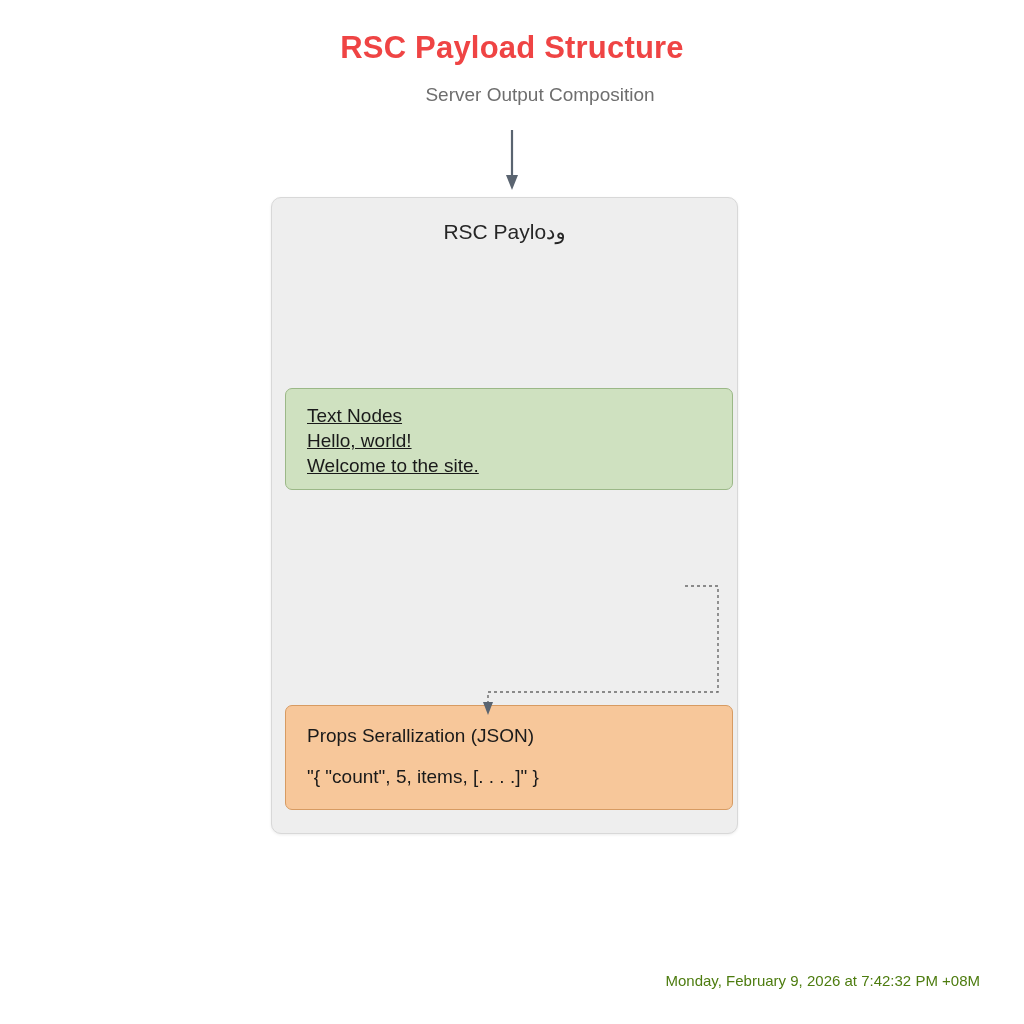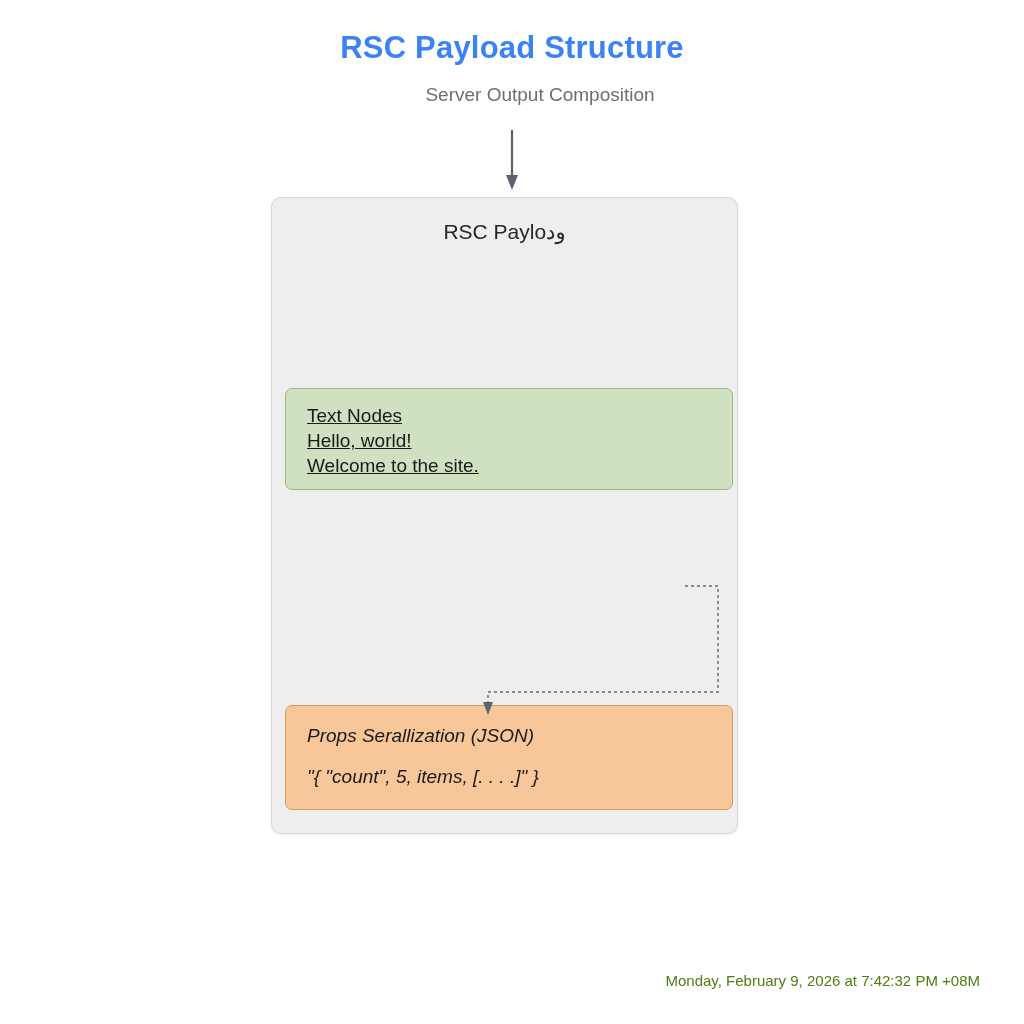--- a/index.html
+++ b/index.html
@@ -18,21 +18,21 @@
 
   
   .title {
     position: absolute;
     top: 30px;
     left: 0;
     width: 1024px;
     text-align: center;
     font-size: 31px;
     font-weight: bold;
-    color: #3b82f6;
+    color: #ef4444;
     letter-spacing: 0.2px;
   }
   .subtitle {
     position: absolute;
     top: 84px;
     left: 0;
     width: 1024px;
     text-align: center;
     font-size: 19px;
     color: #6e6e6e;
@@ -159,21 +159,20 @@
   .chip-b { left: 21px; top: 107px; width: 272px; }
 
   
   .block-props {
     left: 13px;
     top: 507px;
     width: 448px;
     height: 105px;
     background: #f7c79a;
     border: 1px solid #d79b62;
-    font-style: italic;
   }
   .block-props .label-1 {
     position: absolute;
     left: 21px;
     top: 17px;
     font-size: 19px;
   }
   .block-props .label-2 {
     position: absolute;
     left: 21px;

